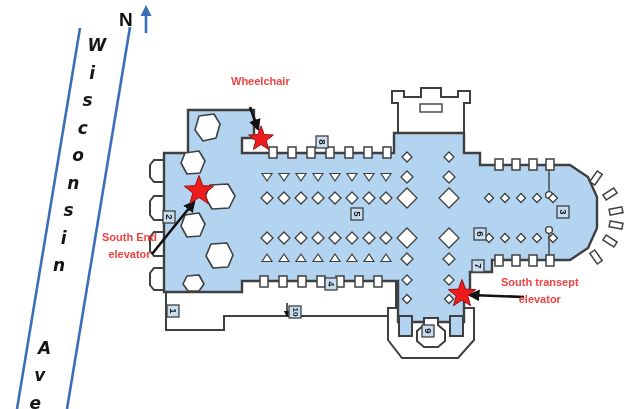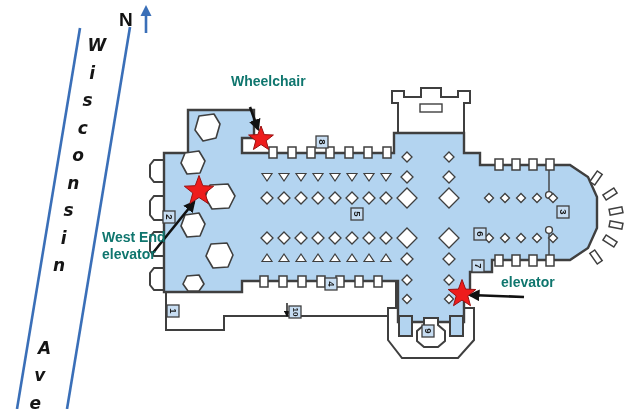--- a/index.html
+++ b/index.html
@@ -6,21 +6,21 @@
   #canvas{position:relative;width:636px;height:409px;background:#fff;overflow:hidden;
           font-family:"Liberation Sans",sans-serif;}
   #plan-svg{position:absolute;left:0;top:0;}
   .blue-body{fill:var(--plan-fill);stroke:var(--plan-stroke);stroke-width:2.4;stroke-linejoin:miter;}
   .white-shape{fill:#ffffff;stroke:var(--plan-stroke);stroke-width:2;stroke-linejoin:miter;}
   .white-thin{fill:#ffffff;stroke:var(--plan-stroke);stroke-width:1.4;}
   .pier{fill:#ffffff;stroke:var(--plan-stroke);stroke-width:1.6;stroke-linejoin:round;}
   .street-line{stroke:var(--street);stroke-width:2.6;fill:none;}
   .screenline{stroke:var(--plan-stroke);stroke-width:1.4;fill:none;}
   .knob{fill:#fff;stroke:var(--plan-stroke);stroke-width:1.4;}
-  .ann-label{position:absolute;color:#0f766e;font-weight:700;font-size:14px;line-height:16.5px;white-space:nowrap;}
+  .ann-label{position:absolute;color:#ef4444;font-weight:700;font-size:11px;line-height:16.5px;white-space:nowrap;text-align:center;}
   .street-letter{position:absolute;color:#151515;font-family:"DejaVu Sans",sans-serif;
                  font-style:italic;font-weight:700;font-size:17px;transform:translateX(-50%);line-height:17px;}
   #north{position:absolute;left:119px;top:9px;color:#111;font-weight:700;font-size:19px;font-family:"Liberation Sans",sans-serif;}
 </style>
 </head>
 <body>
 
 <div id="canvas">
 
   <svg id="plan-svg" width="636" height="409" viewBox="0 0 636 409">
@@ -235,20 +235,21 @@
       <span class="street-letter" style="left: 44.6675px; top: 339.5px;">A</span>
       <span class="street-letter" style="left: 39.91px; top: 367px;">v</span>
       <span class="street-letter" style="left: 35.1525px; top: 394.5px;">e</span>
     </div>
 
   <div id="labels">
       <div class="ann-label" style="left: 231px; top: 73px;">
         <div>Wheelchair</div>
       </div>
       <div class="ann-label" style="left: 102px; top: 229px;">
-        <div>West End</div>
+        <div>South End</div>
         <div>elevator</div>
       </div>
       <div class="ann-label" style="left: 501px; top: 274px;">
+        <div>South transept</div>
         <div>elevator</div>
       </div>
     </div>
 </div>
 
 </body></html>

